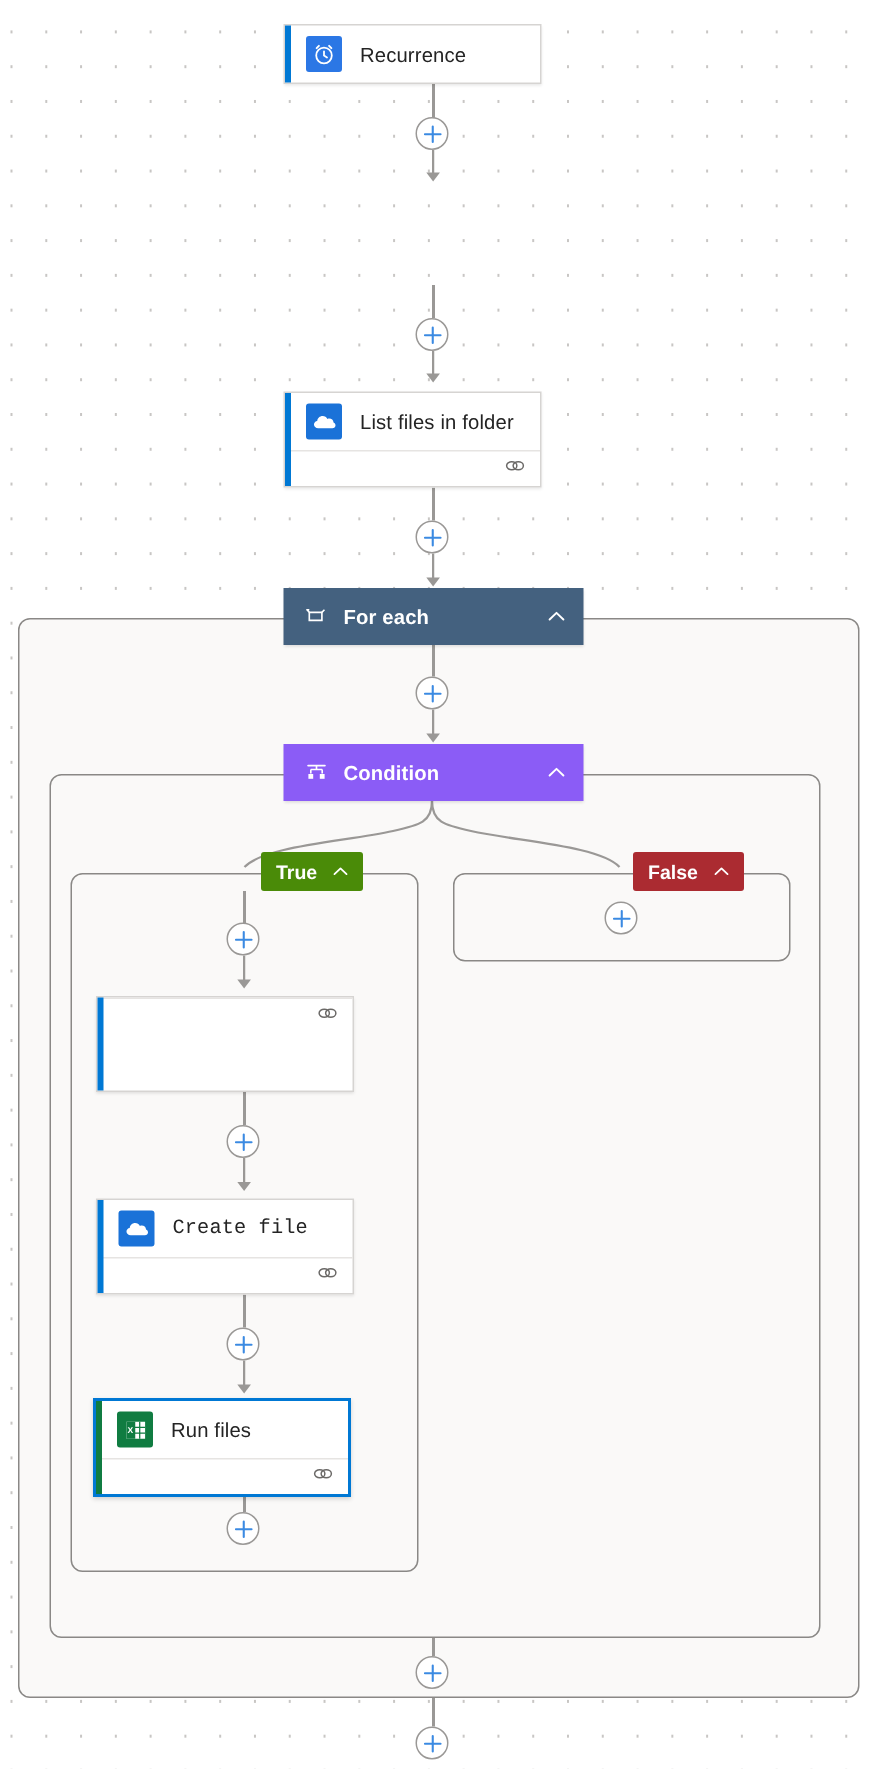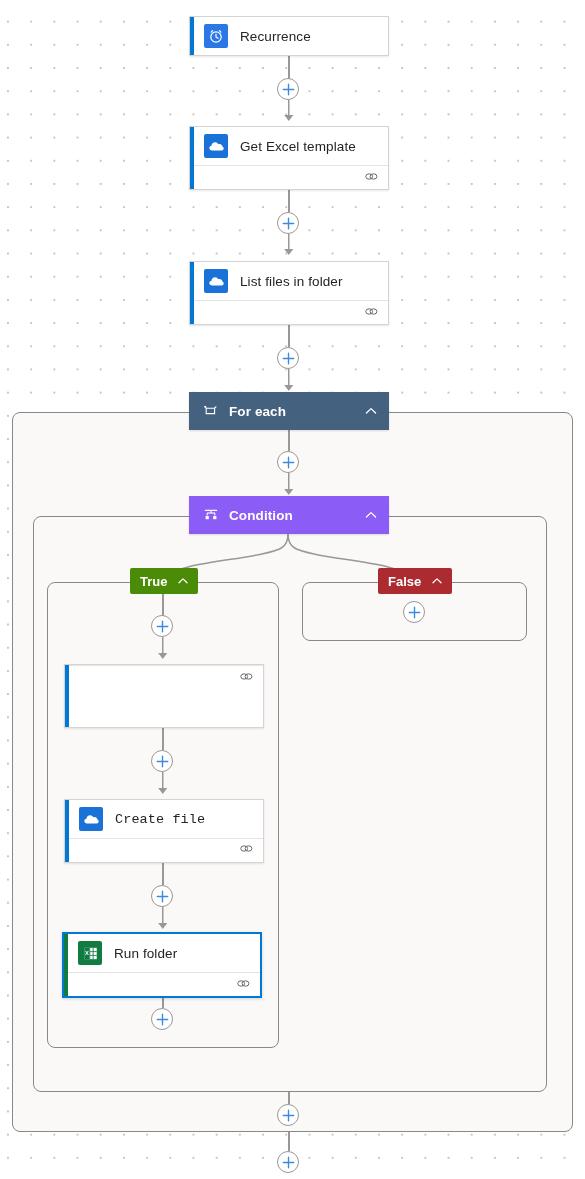--- a/index.html
+++ b/index.html
@@ -32,21 +32,21 @@
     position:absolute;
     border:1.5px solid #8a8886;
     border-radius:8px;
     background:#faf9f8;
     box-sizing:border-box;
   }
 
   
   .card{
     position:absolute;
-    width:200px;
+    width:172px;
     background:#ffffff;
     border:1px solid #d6d4d2;
     box-sizing:border-box;
     box-shadow:0 1px 2px rgba(0,0,0,0.10);
   }
   .card .accent{
     position:absolute;left:0;top:0;bottom:0;width:4px;background:#0078d4;
   }
   .card.green-accent .accent{background:#107c41;}
   .card.selected{
@@ -100,20 +100,21 @@
 
   
   .branch-label{
     position:absolute;
     height:26px;
     box-sizing:border-box;
     display:flex;align-items:center;
     padding:0 8px 0 10px;
     color:#ffffff;font-size:13px;font-weight:bold;
     border-radius:2px;
+    margin-left:44px;
   }
   .branch-label .bl-chev{margin-left:9px;width:14px;height:14px;}
   .branch-true{background:#4a8b08;}
   .branch-false{background:#ab2b31;text-align:right;}
 
   
   .plus{
     position:absolute;
     width:22px;height:22px;border-radius:50%;
     background:#ffffff;border:1px solid #9a9896;
@@ -200,39 +201,20 @@
         <svg width="16" height="16" viewBox="0 0 16 16" aria-hidden="true">
           <circle cx="8" cy="9" r="5.2" fill="none" stroke="#ffffff" stroke-width="1.2"></circle>
           <path d="M8,6.2 L8,9 L10,10.3" fill="none" stroke="#ffffff" stroke-width="1.2" stroke-linecap="round"></path>
           <path d="M4.6,2.6 L3.1,4.1 M11.4,2.6 L12.9,4.1" stroke="#ffffff" stroke-width="1.3" stroke-linecap="round"></path>
         </svg>
       </div>
       <div class="card-title">Recurrence</div>
     </div>
   </div>
 
-  <div class="card" style="left:189px; top:126px; height:64px;">
-    <div class="accent"></div>
-    <div class="card-head">
-      <div class="card-icon onedrive">
-        <svg width="17" height="17" viewBox="0 0 18 18" aria-hidden="true">
-          <path d="M4.4,13.2 C2.6,13.2 1.4,12 1.4,10.6 C1.4,9.3 2.4,8.2 3.7,8.1 C3.8,6.1 5.5,4.6 7.5,4.6 C9,4.6 10.3,5.5 10.9,6.7 C11.3,6.5 11.7,6.4 12.2,6.4 C13.8,6.4 15.1,7.6 15.2,9.1 C16,9.4 16.6,10.2 16.6,11.1 C16.6,12.3 15.6,13.2 14.4,13.2 Z" fill="#ffffff"></path>
-        </svg>
-      </div>
-      <div class="card-title">Get Excel template</div>
-    </div>
-    <div class="card-foot">
-      <span>
-        <svg width="15" height="13" viewBox="0 0 18 14" aria-hidden="true">
-          <ellipse cx="6.2" cy="7" rx="4.1" ry="3.2" fill="none" stroke="#6b6967" stroke-width="1.2"></ellipse>
-          <ellipse cx="11.4" cy="7" rx="4.1" ry="3.2" fill="none" stroke="#6b6967" stroke-width="1.2"></ellipse>
-        </svg>
-      </span>
-    </div>
-  </div>
 
   <div class="card" style="left:189px; top:261px; height:64px;">
     <div class="accent"></div>
     <div class="card-head">
       <div class="card-icon onedrive">
         <svg width="17" height="17" viewBox="0 0 18 18" aria-hidden="true">
           <path d="M4.4,13.2 C2.6,13.2 1.4,12 1.4,10.6 C1.4,9.3 2.4,8.2 3.7,8.1 C3.8,6.1 5.5,4.6 7.5,4.6 C9,4.6 10.3,5.5 10.9,6.7 C11.3,6.5 11.7,6.4 12.2,6.4 C13.8,6.4 15.1,7.6 15.2,9.1 C16,9.4 16.6,10.2 16.6,11.1 C16.6,12.3 15.6,13.2 14.4,13.2 Z" fill="#ffffff"></path>
         </svg>
       </div>
       <div class="card-title">List files in folder</div>
@@ -336,21 +318,21 @@
     <div class="accent"></div>
     <div class="card-head">
       <div class="card-icon excel">
         <svg width="17" height="17" viewBox="0 0 18 18" aria-hidden="true">
           <rect x="2.4" y="3" width="13.2" height="12" fill="#ffffff"></rect>
           <rect x="2.4" y="3" width="5.4" height="12" fill="#107c41"></rect>
           <path d="M8.2,3 L8.2,15 M11.8,3 L11.8,15 M8.2,7 L15.6,7 M8.2,11 L15.6,11" stroke="#107c41" stroke-width="0.9"></path>
           <text x="5.1" y="11.1" font-size="6" fill="#ffffff" text-anchor="middle" font-family="Liberation Sans, sans-serif" font-weight="bold">X</text>
         </svg>
       </div>
-      <div class="card-title">Run folder</div>
+      <div class="card-title">Run files</div>
     </div>
     <div class="card-foot">
       <span>
         <svg width="15" height="13" viewBox="0 0 18 14" aria-hidden="true">
           <ellipse cx="6.2" cy="7" rx="4.1" ry="3.2" fill="none" stroke="#6b6967" stroke-width="1.2"></ellipse>
           <ellipse cx="11.4" cy="7" rx="4.1" ry="3.2" fill="none" stroke="#6b6967" stroke-width="1.2"></ellipse>
         </svg>
       </span>
     </div>
   </div>

